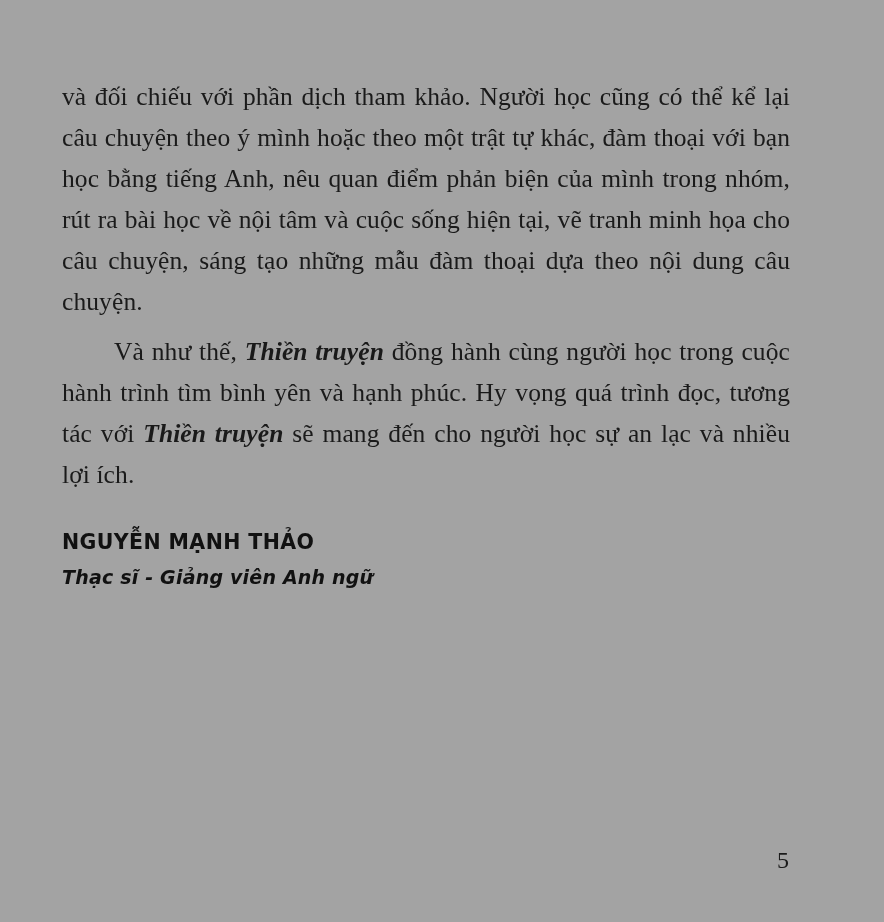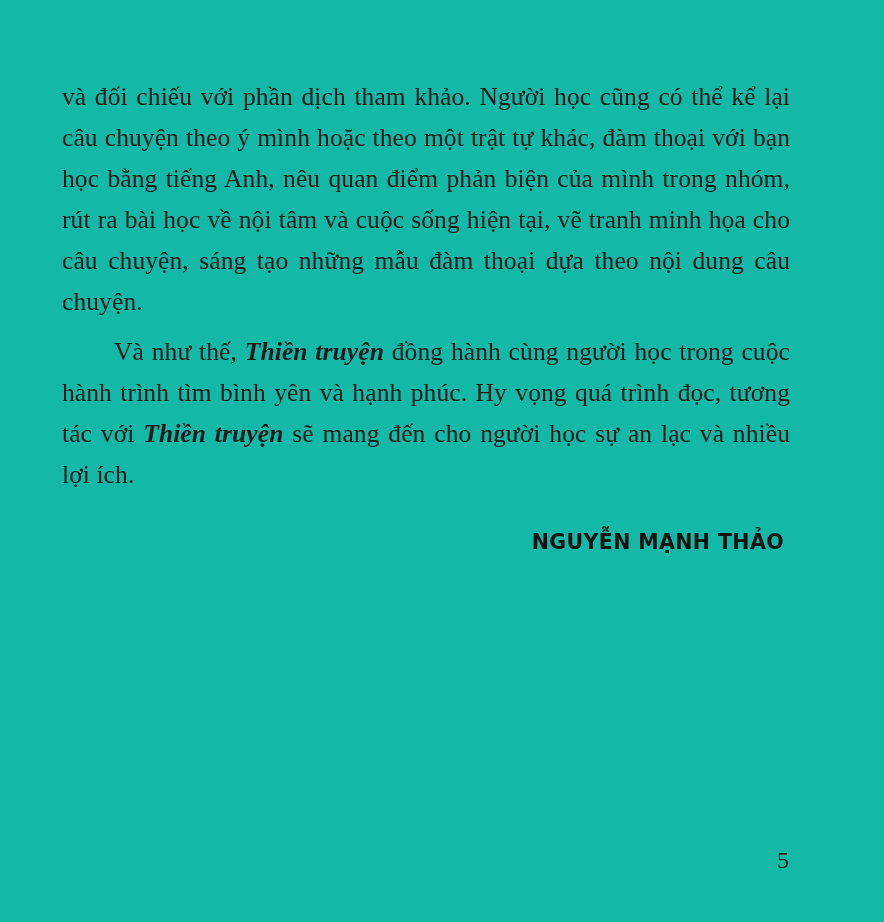--- a/index.html
+++ b/index.html
@@ -14,21 +14,21 @@
     font-family: "Liberation Serif", serif;
     color: #1a1a1a;
     overflow: hidden;
   }
   .page {
     position: absolute;
     left: 0;
     top: 0;
     width: 884px;
     height: 922px;
-    background: #14b8a6;
+    background: #a3a3a3;
   }
   .content {
     position: absolute;
     left: 62px;
     top: 76px;
     width: 728px;
   }
   p.body-par {
     margin: 0;
     font-size: 25.5px;
@@ -40,21 +40,21 @@
   p.body-par.indent {
     text-indent: 52px;
     margin-top: 9px;
   }
   p.body-par .em {
     font-style: italic;
     font-weight: bold;
   }
   .signature-block {
     margin-top: 32px;
-    text-align: right;
+    text-align: left;
     padding-right: 6px;
   }
   .signature-name {
     font-family: "DejaVu Sans", sans-serif;
     font-weight: bold;
     font-size: 20.5px;
     letter-spacing: 0.4px;
     color: #111111;
     line-height: 30px;
   }
@@ -85,19 +85,20 @@
   <div class="content">
 
     <p class="body-par">và đối chiếu với phần dịch tham khảo. Người học cũng có thể kể lại câu chuyện theo ý mình hoặc theo một trật tự khác, đàm thoại với bạn học bằng tiếng Anh, nêu quan điểm phản biện của mình trong nhóm, rút ra bài học về nội tâm và cuộc sống hiện tại, vẽ tranh minh họa cho câu chuyện, sáng tạo những mẫu đàm thoại dựa theo nội dung câu chuyện.</p>
 
     <p class="body-par indent">
       <span>Và như thế, </span><span class="em">Thiền truyện</span><span> đồng hành cùng người học trong cuộc hành trình tìm bình yên và hạnh phúc. Hy vọng quá trình đọc, tương tác với </span><span class="em">Thiền truyện</span><span> sẽ mang đến cho người học sự an lạc và nhiều lợi ích.</span>
     </p>
 
     <div class="signature-block">
       <div class="signature-name">NGUYỄN MẠNH THẢO</div>
+      <div class="signature-role">Thạc sĩ - Giảng viên Anh ngữ</div>
     </div>
 
   </div>
 
   <div class="page-number">5</div>
 
 </div>
 
 </body></html>

